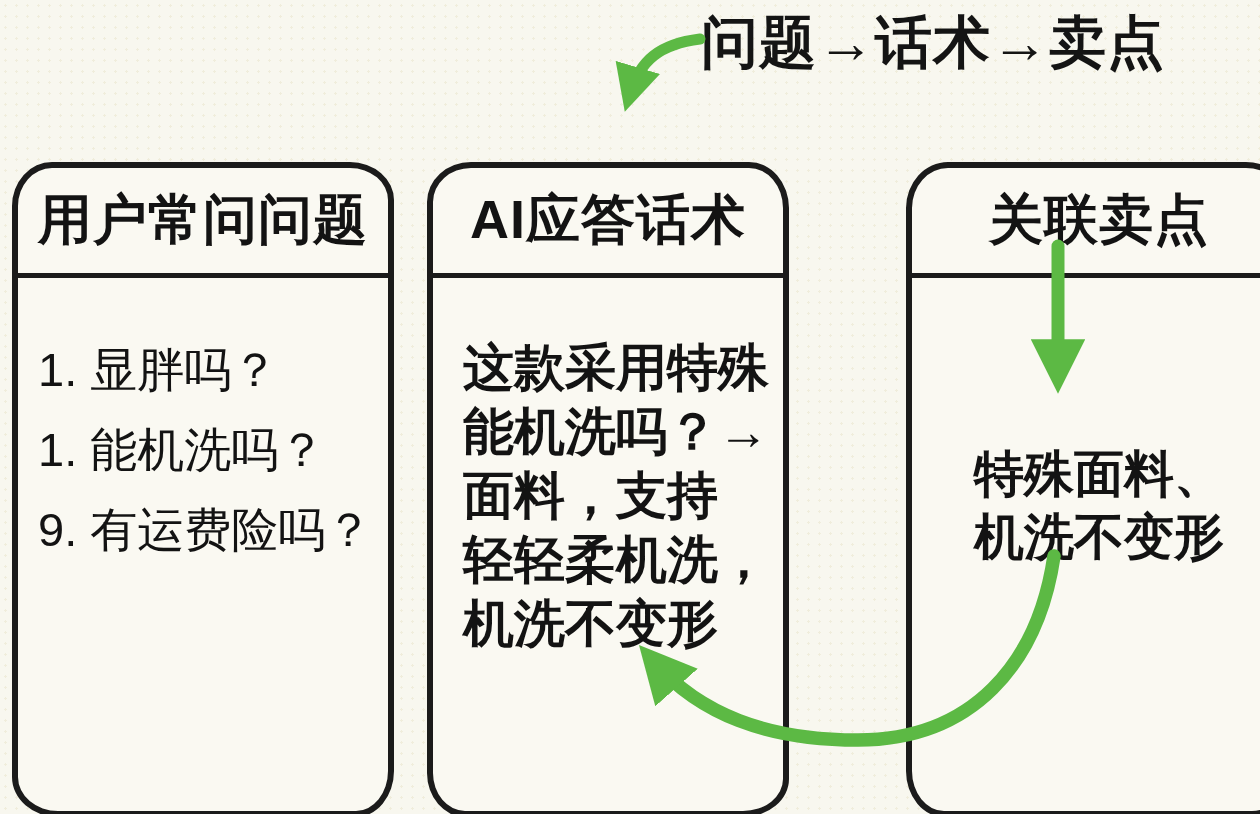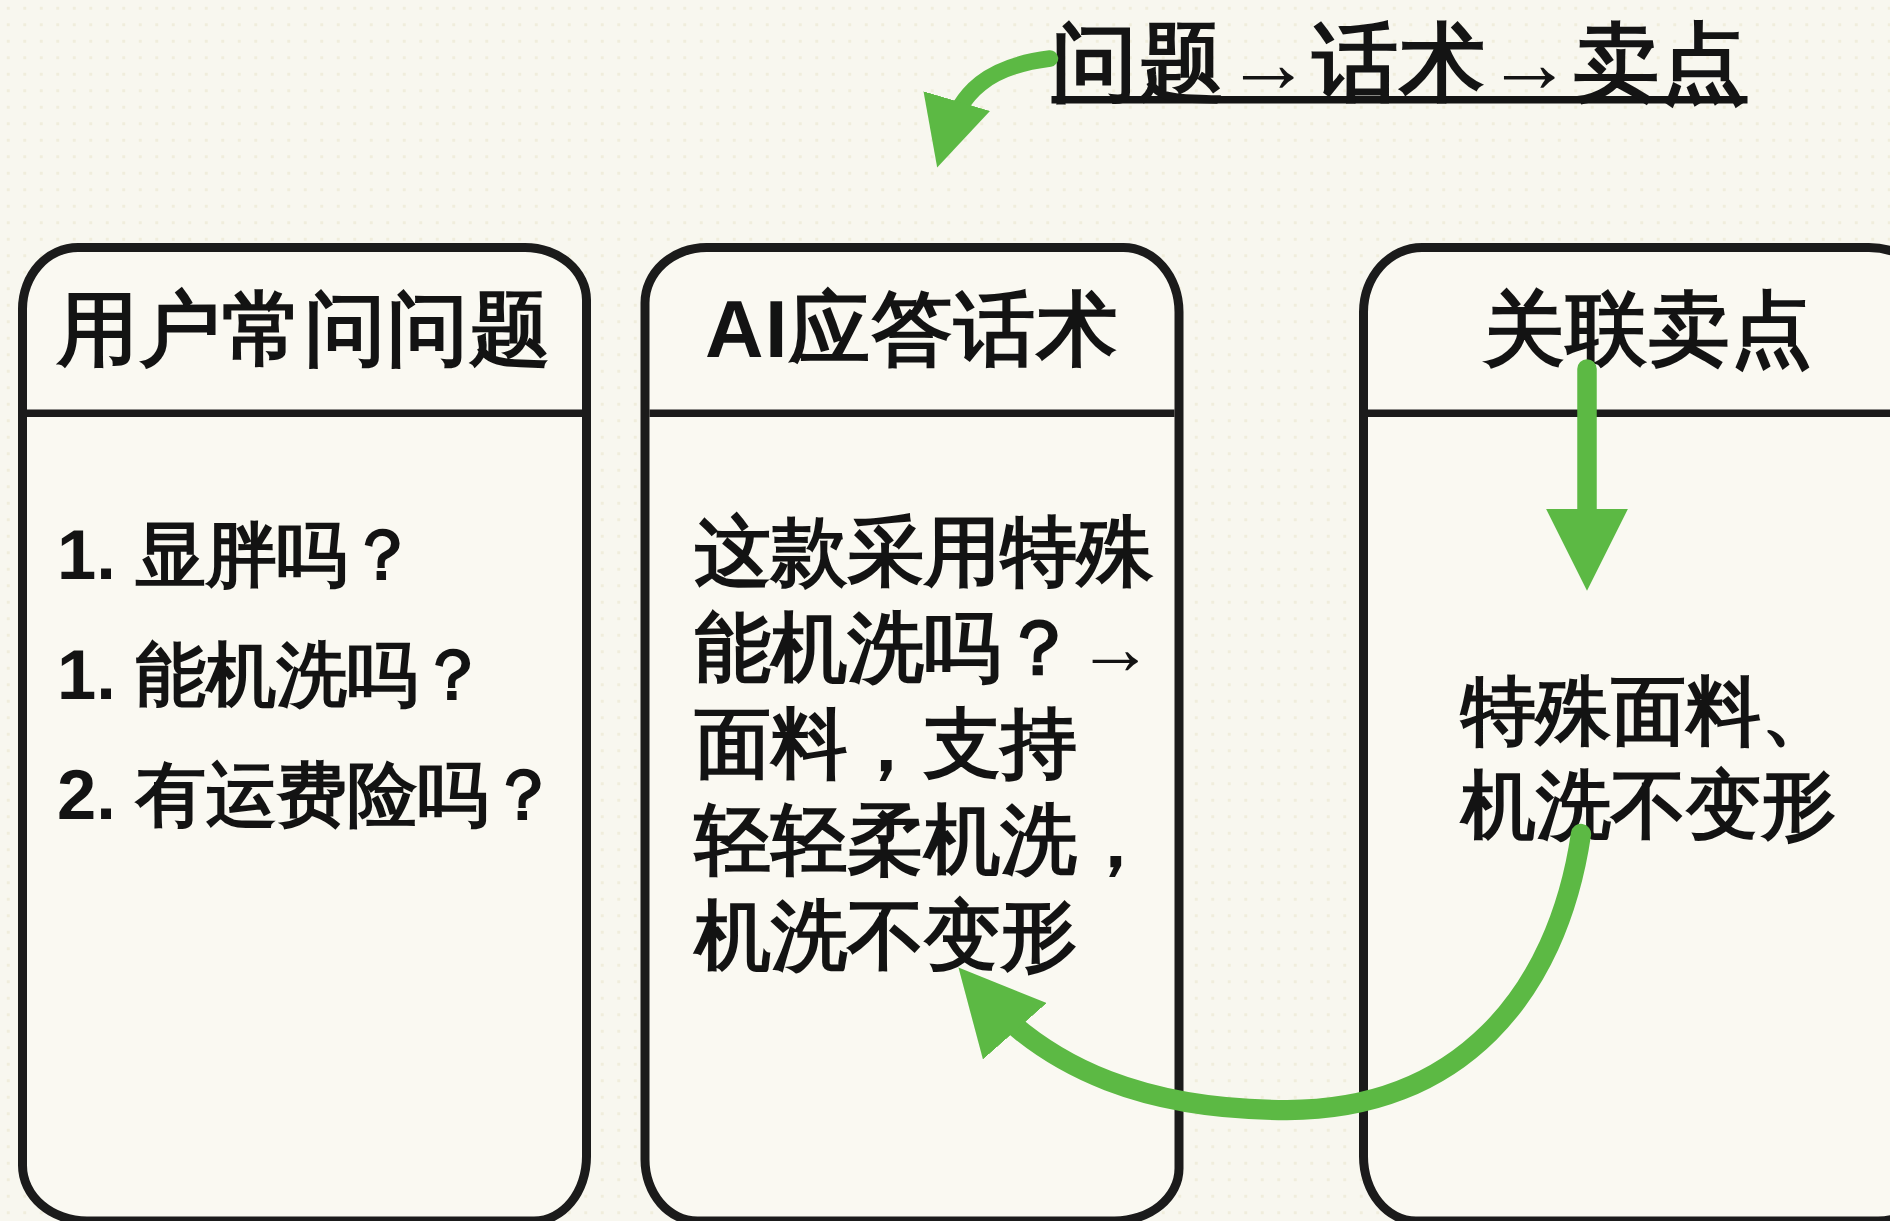--- a/index.html
+++ b/index.html
@@ -26,21 +26,20 @@
   .flow-title {
     position: absolute;
     left: 701px;
     top: 8px;
     font-size: 57px;
     line-height: 68px;
     font-weight: 900;
     letter-spacing: 1px;
     color: #141414;
     white-space: nowrap;
-    text-decoration: underline;
   }
   .card {
     position: absolute;
     top: 122px;
     height: 655px;
     background: var(--card-bg);
     border: 6px solid var(--ink);
     display: flex;
     flex-direction: column;
     margin-top: 40px;
@@ -58,21 +57,21 @@
     font-size: 54px;
     font-weight: 900;
     letter-spacing: 1px;
     white-space: nowrap;
     color: #131313;
   }
   .card-body { flex: 1; color: #131313; }
   .body-questions {
     padding: 52px 10px 0 20px;
     font-size: 47px;
-    font-weight: 700;
+    font-weight: 400;
     border-radius: 14px;
   }
   .body-questions .q-line {
     line-height: 80px;
     white-space: nowrap;
   }
   .body-script {
     padding: 58px 12px 0 30px;
     font-size: 51px;
     font-weight: 800;
@@ -111,21 +110,21 @@
 
 <div class="page">
 
   <div class="flow-title">问题→话术→卖点</div>
 
   <div class="card card-1">
     <div class="card-header">用户常问问题</div>
     <div class="card-body body-questions">
       <div class="q-line">1. 显胖吗？</div>
       <div class="q-line">1. 能机洗吗？</div>
-      <div class="q-line">2. 有运费险吗？</div>
+      <div class="q-line">9. 有运费险吗？</div>
     </div>
   </div>
 
   <div class="card card-2">
     <div class="card-header">AI应答话术</div>
     <div class="card-body body-script">
       <div class="s-line">这款采用特殊</div>
       <div class="s-line">能机洗吗？→</div>
       <div class="s-line">面料，支持</div>
       <div class="s-line">轻轻柔机洗，</div>

